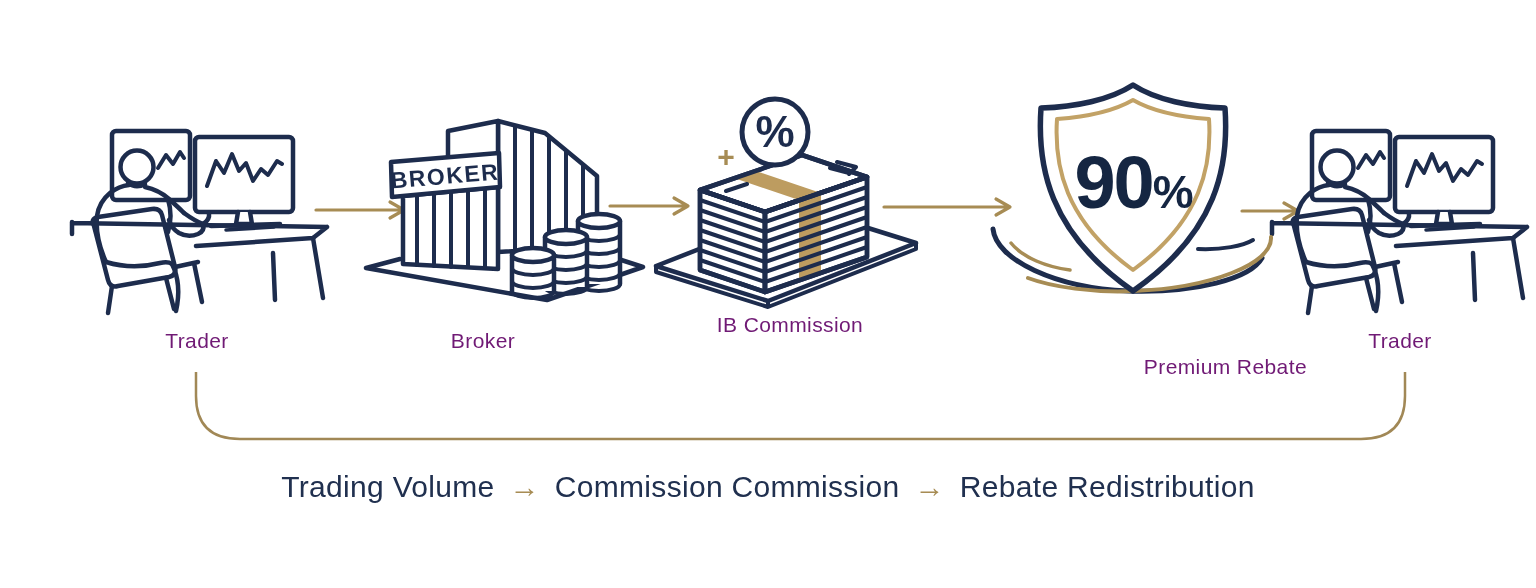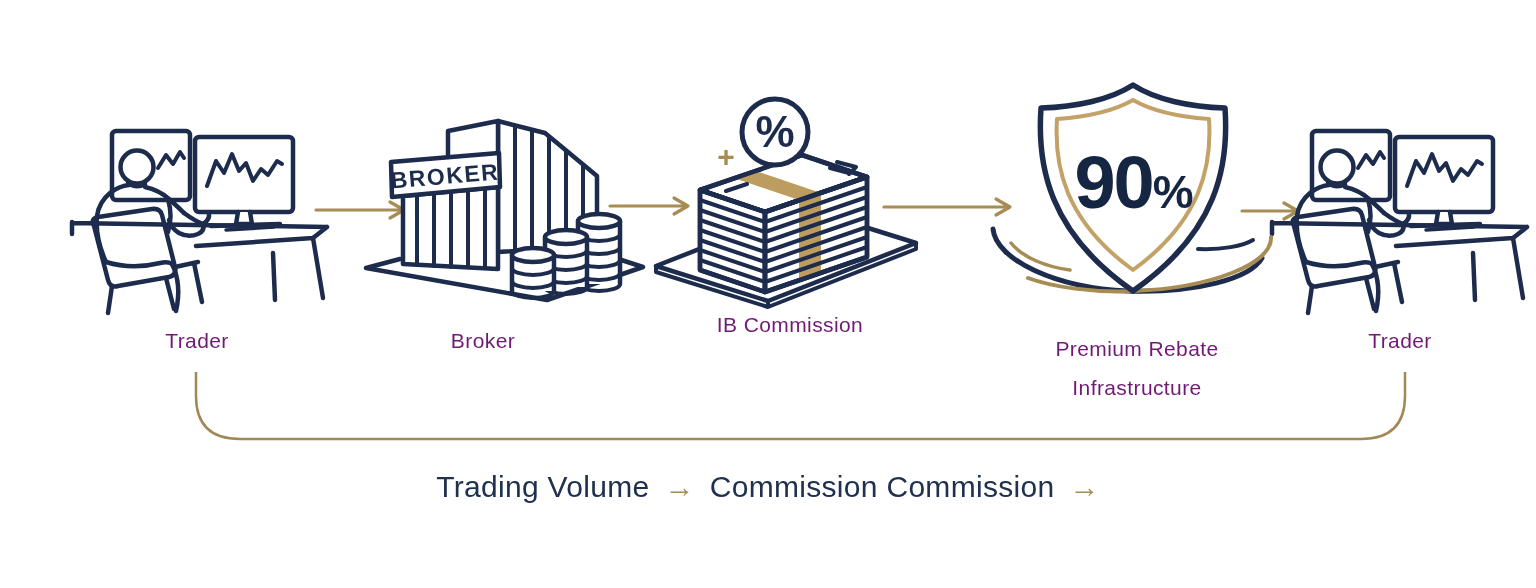--- a/index.html
+++ b/index.html
@@ -12,21 +12,21 @@
   }
   .art{position:absolute;left:0;top:0;}
   .node-label{
     position:absolute;
     transform:translateX(-50%);
     white-space:nowrap;
     font-size:21px;
     color:#701a75;
     letter-spacing:.4px;
   }
-  .node-label.two-line{text-align:center;line-height:39px;white-space:normal;width:340px;}
+  .node-label.two-line{text-align:right;line-height:39px;white-space:normal;width:340px;margin-top:18px;}
   .flow-bar{
     position:absolute;left:0;right:0;top:470px;
     display:flex;justify-content:center;align-items:center;gap:15px;
     font-size:30px;color:#20304f;letter-spacing:.3px;
   }
   .flow-arrow{color:#a78c54;font-size:30px;}
 </style>
 </head>
 <body>
 
@@ -143,25 +143,25 @@
   </svg>
 
   <div class="node-label" style="left:197px;top:329px">Trader</div>
 
   <div class="node-label" style="left:483px;top:329px">Broker</div>
 
   <div class="node-label" style="left:790px;top:313px">IB Commission</div>
 
   <div class="node-label two-line" style="left:1137px;top:329px">
     <div>Premium Rebate</div>
-    <div>Infrastructure</div>
   </div>
 
   <div class="node-label" style="left:1400px;top:329px">Trader</div>
 
   <div class="flow-bar">
     <span>Trading Volume</span>
     <span class="flow-arrow">→</span>
     <span>Commission Commission</span>
     <span class="flow-arrow">→</span>
+    <span>Rebate Redistribution</span>
   </div>
 
 </div>
 
 </body></html>

